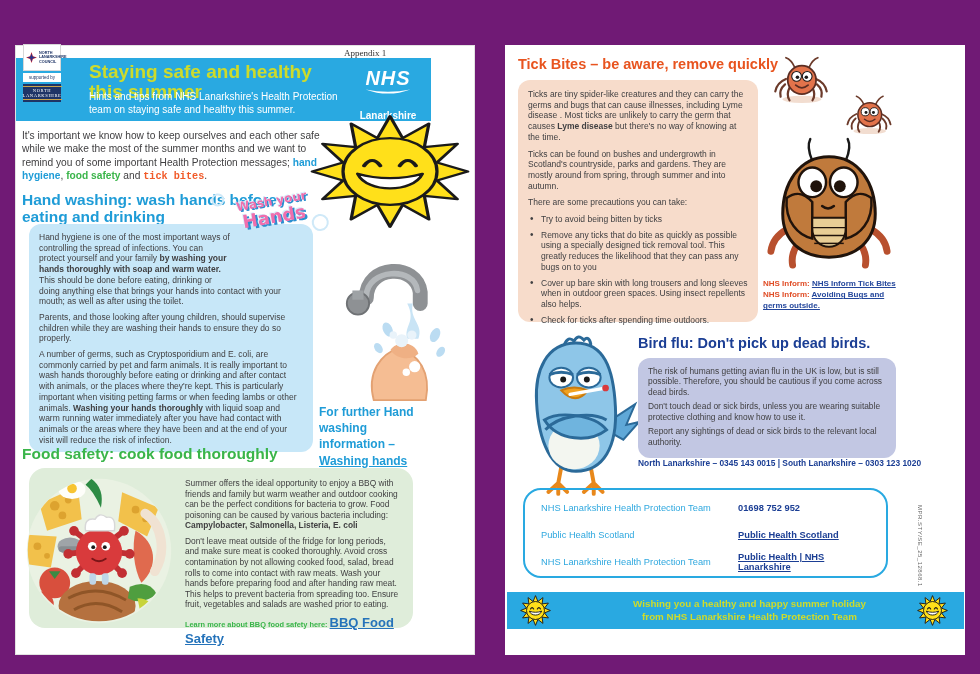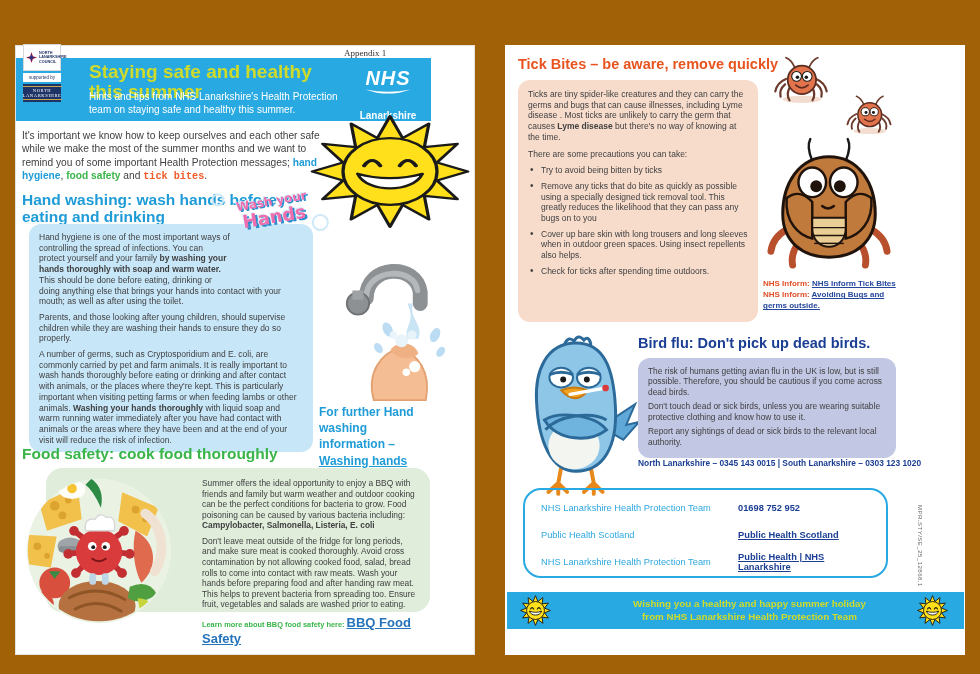--- a/index.html
+++ b/index.html
@@ -1,17 +1,17 @@
 <!DOCTYPE html>
 <html><head>
 <meta charset="utf-8">
 <style>
   * { margin:0; padding:0; box-sizing:border-box; }
   body { background:#fff; font-family:"Liberation Sans", sans-serif; }
-  .canvas { position:relative; width:980px; height:674px; background:#a16207; overflow:hidden; }
+  .canvas { position:relative; width:980px; height:674px; background:#701a75; overflow:hidden; }
 
   
   .page { position:absolute; top:45px; width:460px; height:610px; background:#fff; }
   .page-left  { left:15px; border:1px solid #e2e2e2; }
   .page-right { left:505px; }
 
   
   .appendix { position:absolute; left:328px; top:2px; font-family:"Liberation Serif",serif; font-size:9px; color:#333; }
   .header-bar { position:absolute; left:0; top:12px; width:415px; height:63px; background:#29A9E1; }
   .logo-col { position:absolute; left:7px; top:-2px; width:38px; }
@@ -46,21 +46,21 @@
   .wash-badge::after { content:""; position:absolute; right:-6px; bottom:-12px; width:13px; height:13px; border:2px solid #cfe9f8; border-radius:50%; }
   .wb1 { display:block; font-size:12px; color:#ef6fae; text-shadow:-1px -1px 0 #d9eefb, 1.5px 1.5px 0 #2b8fd0; }
   .wb2 { display:block; font-size:18px; color:#ef6fae; margin-top:-2px; text-shadow:-1px -1px 0 #d9eefb, 2px 2px 0 #2b8fd0; }
 
   .tap-illu { position:absolute; left:318px; top:198px; width:126px; height:158px; }
   .tap-illu svg { width:100%; height:100%; }
   .video-note { position:absolute; left:303px; top:358px; width:112px; font-size:12px; font-weight:bold; color:#1F9CD7; line-height:1.35; }
   .video-link { color:#1F9CD7; text-decoration:underline; display:inline; }
 
   .fs-heading { position:absolute; left:6px; top:399px; font-size:15.5px; font-weight:bold; color:#3AB54A; }
-  .fs-box { position:absolute; left:13px; top:422px; width:384px; height:144px; background:#DFEDDA; border-radius:16px;margin-left:17px; }
+  .fs-box { position:absolute; left:13px; top:422px; width:384px; height:160px; background:#DFEDDA; border-radius:16px; }
   .fs-text { margin-left:152px; padding:10px 12px 6px 4px; font-size:8.4px; line-height:1.26; color:#414042; }
   .fs-text p { margin-bottom:5px; }
   .learn-label { font-size:7.4px; font-weight:bold; color:#3AB54A; }
   .learn-link { font-size:13px; font-weight:bold; color:#2573BA; text-decoration:underline; }
   .food-circle { position:absolute; left:6px; top:424px; width:154px; height:164px; z-index:3; }
   .food-circle svg { width:100%; height:100%; }
 
   
   .tb-heading { position:absolute; left:13px; top:11px; font-size:14.5px; font-weight:bold; color:#E8541F; }
   .tb-box { position:absolute; left:13px; top:35px; width:240px; height:242px; background:#F7DCCB; border-radius:12px; padding:9px 10px 7px; font-size:8.5px; line-height:1.26; color:#414042; }
@@ -255,20 +255,21 @@
         </g>
       </svg>
     </div>
   </div>
 
   <div class="page page-right">
     <h2 class="tb-heading">Tick Bites – be aware, remove quickly</h2>
 
     <div class="tb-box">
       <p><span>Ticks are tiny spider-like creatures and they can carry the germs and bugs that can cause illnesses, including Lyme disease . Most ticks are unlikely to carry the germ that causes </span><b>Lyme disease</b><span> but there's no way of knowing at the time.</span></p>
+      <p>Ticks can be found on bushes and undergrowth in Scotland's countryside, parks and gardens. They are mostly around from spring, through summer and into autumn.</p>
       <p>There are some precautions you can take:</p>
       <ul>
         <li>Try to avoid being bitten by ticks</li>
         <li>Remove any ticks that do bite as quickly as possible using a specially designed tick removal tool. This greatly reduces the likelihood that they can pass any bugs on to you</li>
         <li>Cover up bare skin with long trousers and long sleeves when in outdoor green spaces. Using insect repellents also helps.</li>
         <li>Check for ticks after spending time outdoors.</li>
       </ul>
     </div>
 
     <div class="tick-1">

